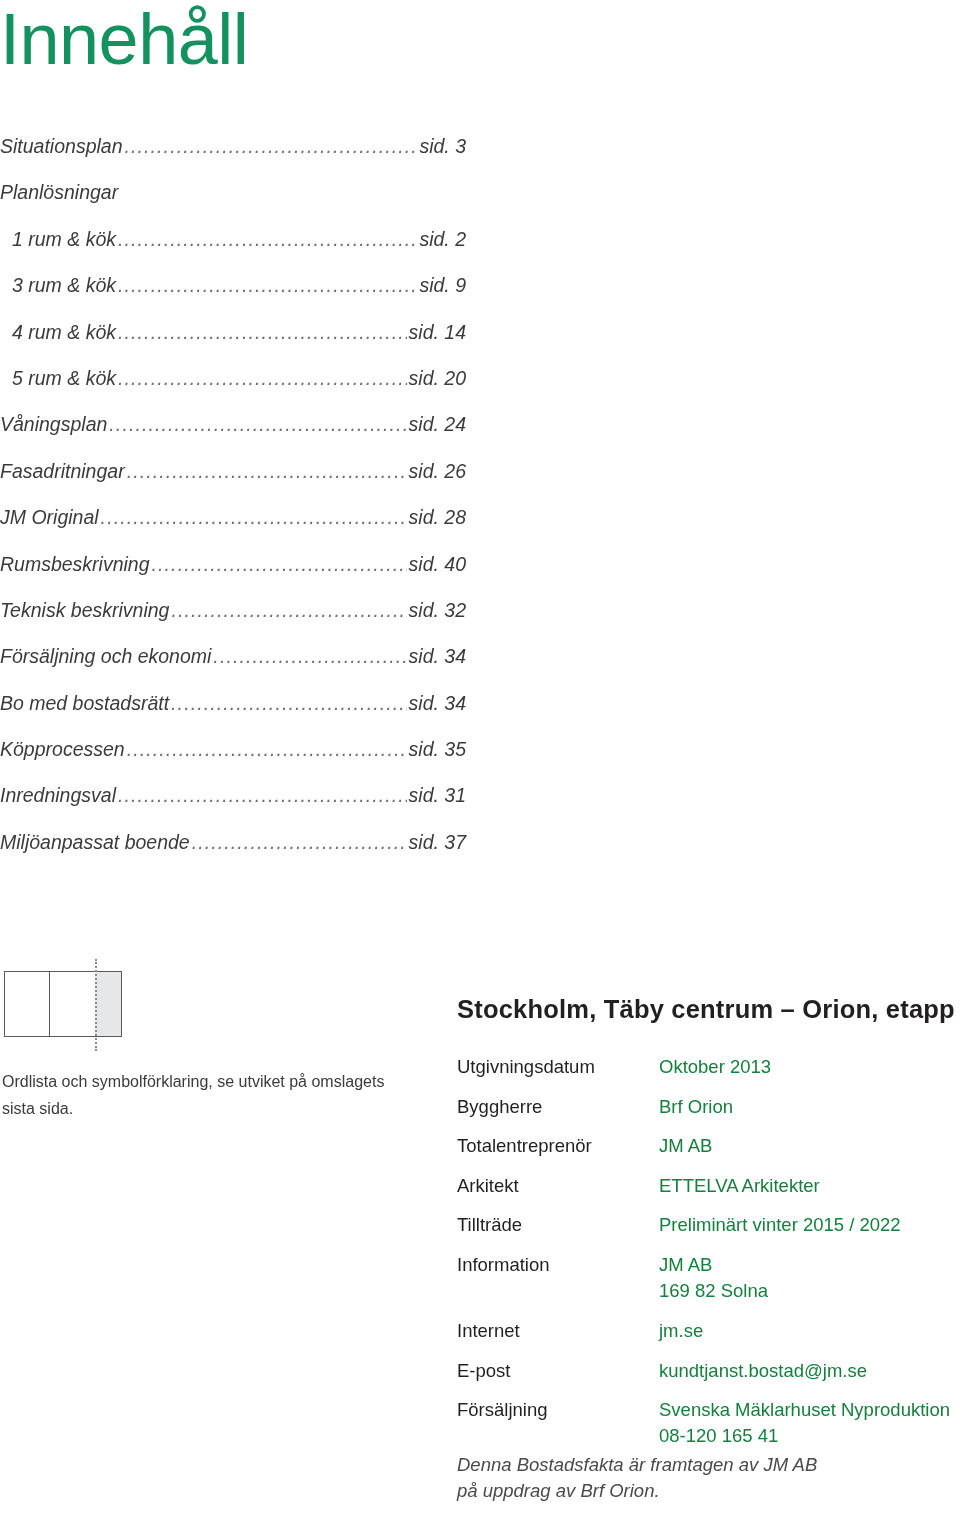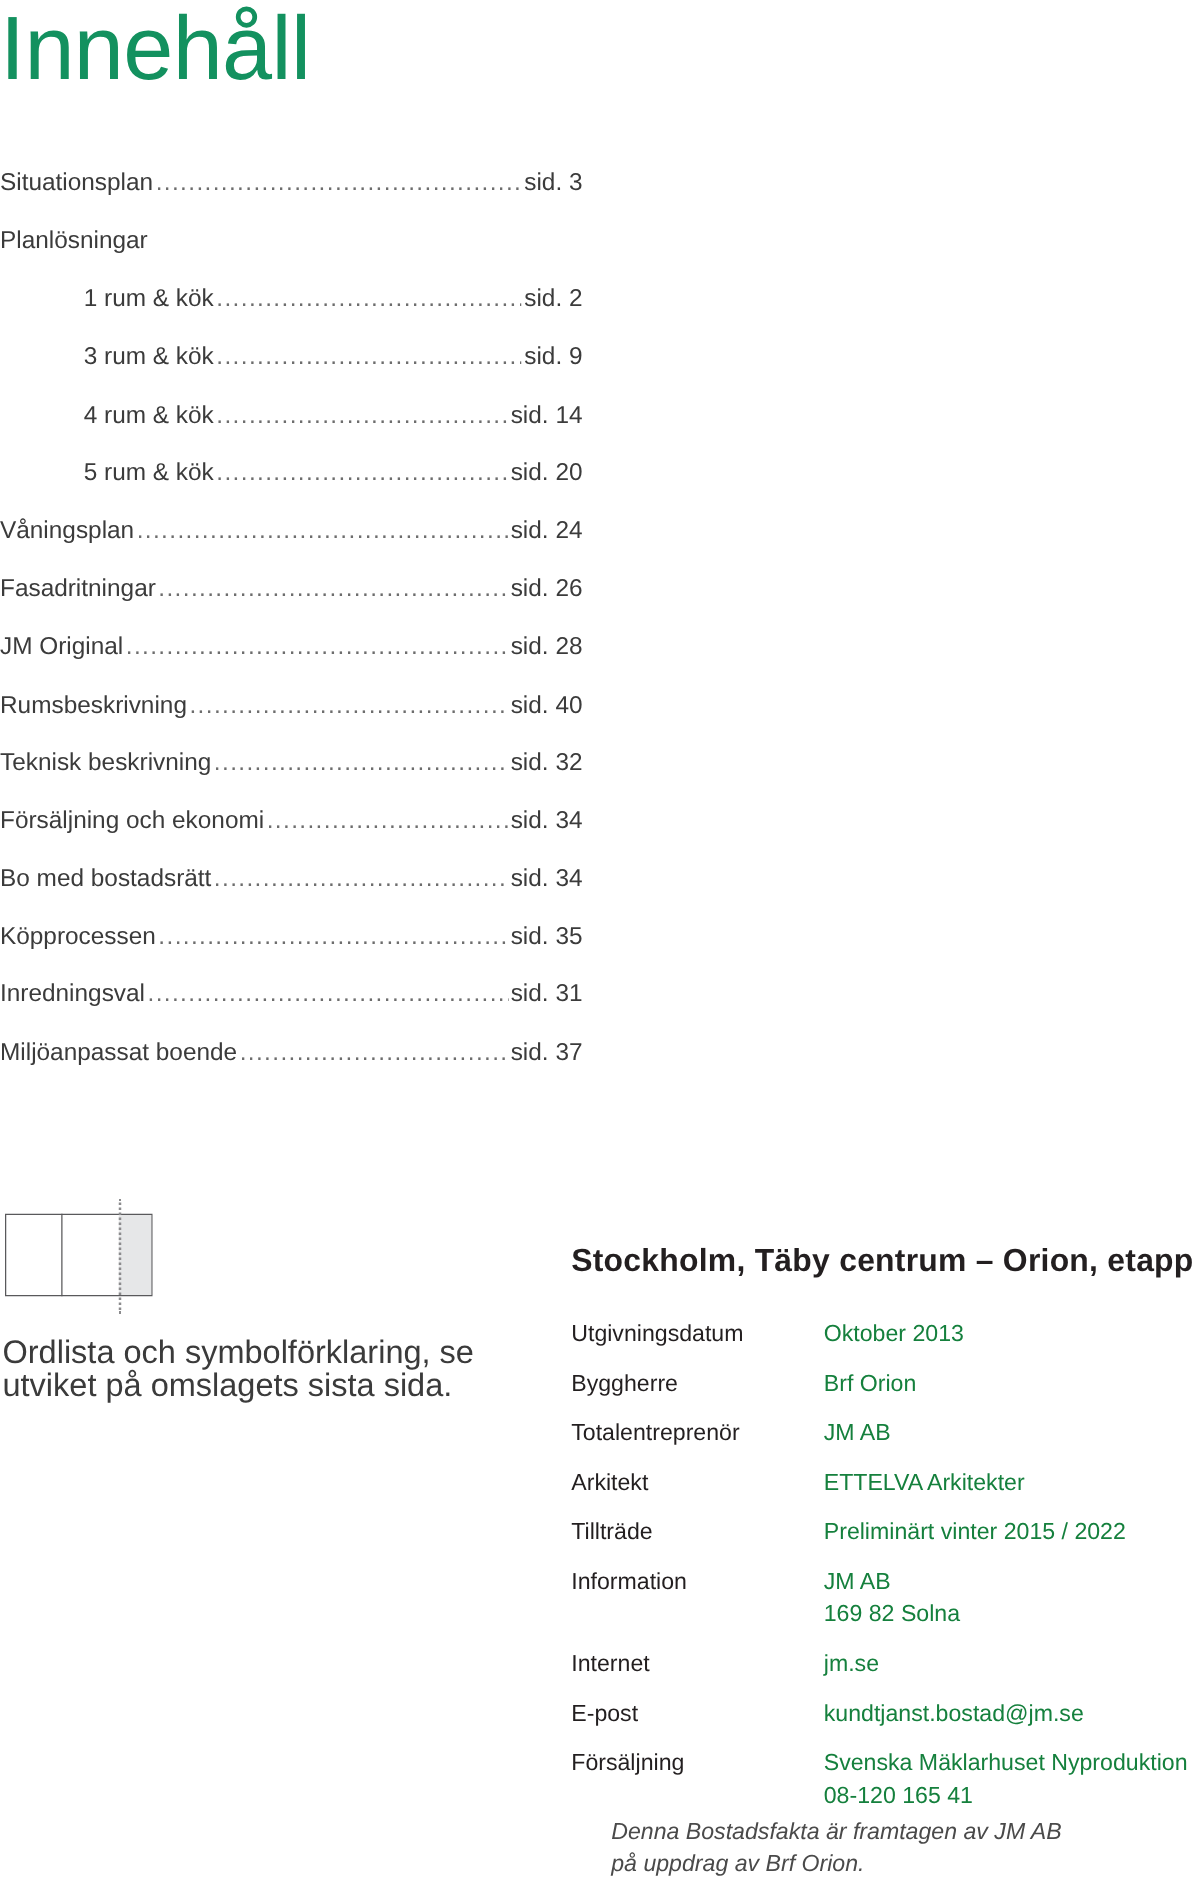--- a/index.html
+++ b/index.html
@@ -27,32 +27,33 @@
     line-height: 86px;
     white-space: nowrap;
   }
 
   
   #toc {
     position: absolute;
     left: 0px;
     top: 133px;
     width: 466px;
+    font-style: italic;
   }
   .toc-row {
     position: relative;
     height: 46.4px;
     display: flex;
     align-items: flex-start;
     font-size: 19.5px;
     color: #3b3b3b;
     line-height: 26px;
     white-space: nowrap;
   }
-  .toc-row.indent { padding-left: 36px; margin-left: 31px; }
+  .toc-row.indent { padding-left: 12px; }
 
   .toc-label { flex: 0 0 auto; }
   .toc-dots {
     flex: 1 1 auto;
     overflow: hidden;
     position: relative;
     margin: 0 2px;
     height: 26px;
   }
   .toc-dots::after {
@@ -114,21 +115,21 @@
     width: 0;
     height: 92px;
     border-left: 2px dotted #8b8b8d;
   }
 
   #legend-text {
     position: absolute;
     left: 2px;
     top: 1068px;
     width: 400px;
-    font-size: 26px;
+    font-size: 16px;
     line-height: 27px;
     color: #3b3b3b;
   }
 
   
   #project-title {
     position: absolute;
     left: 457px;
     top: 995px;
     font-size: 25.5px;
@@ -168,21 +169,20 @@
   #footer-note {
     position: absolute;
     left: 457px;
     top: 1452px;
     width: 470px;
     font-size: 18.5px;
     line-height: 26px;
     font-style: italic;
     color: #4a4a4a;
     white-space: pre-line;
-    margin-left: 32px;
   }
 </style>
 </head>
 <body>
 
 <div id="page-title">Innehåll</div>
 
 <div id="toc">
     <div class="toc-row">
       <span class="toc-label">Situationsplan</span>

